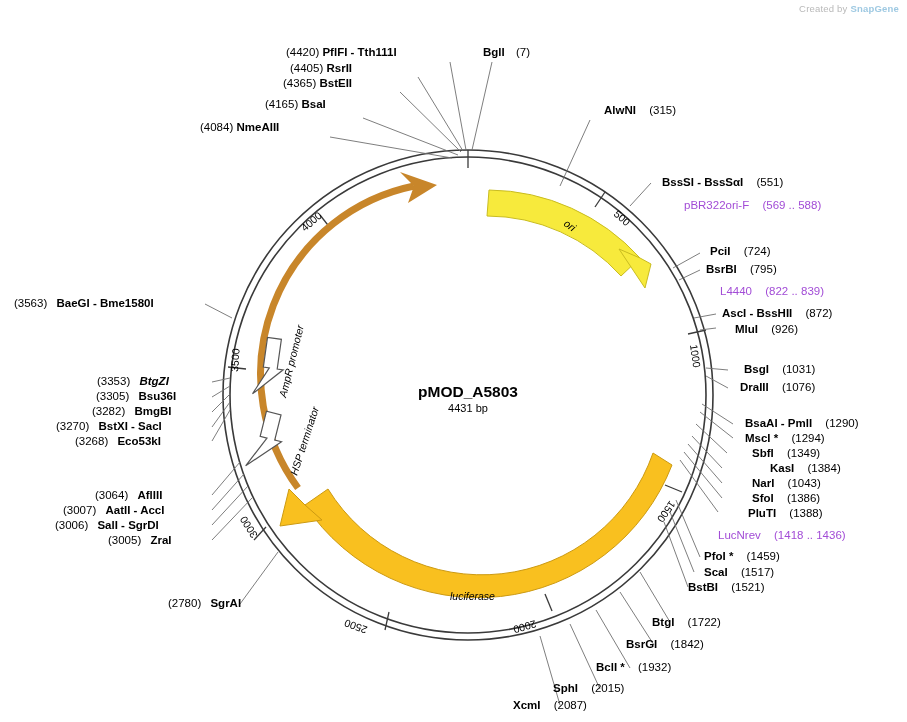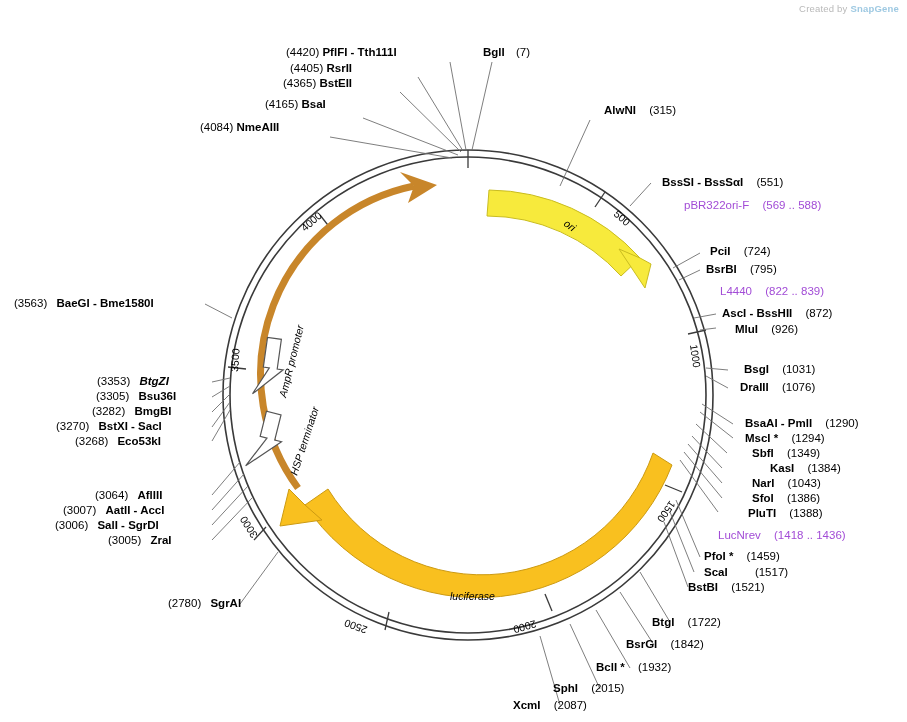--- a/index.html
+++ b/index.html
@@ -178,20 +178,22 @@
       <line x1="212" y1="427" x2="230" y2="402"></line>
       <line x1="212" y1="441" x2="230" y2="410"></line>
       <line x1="212" y1="495" x2="240" y2="462"></line>
       <line x1="212" y1="510" x2="244" y2="474"></line>
       <line x1="212" y1="525" x2="248" y2="486"></line>
       <line x1="212" y1="540" x2="252" y2="498"></line>
       <line x1="240" y1="604" x2="278" y2="552"></line>
     </g>
   </svg>
 
+  <div class="plasmid-name" style="left:348px; top:383px;">pMOD_A5803</div>
+  <div class="plasmid-bp" style="left:348px; top:402px;">4431 bp</div>
 
   <div class="lbl" style="left:286px; top:45px;">
     <span class="pos">(4420)</span>
     <span class="enz">PflFI  -  Tth111I</span>
   </div>
   <div class="lbl" style="left:290px; top:61px;">
     <span class="pos">(4405)</span>
     <span class="enz">RsrII</span>
   </div>
   <div class="lbl" style="left:283px; top:76px;">
@@ -282,21 +284,21 @@
   <div class="lbl feature" style="left:718px; top:528px;">
     <span class="nm">LucNrev</span>
     <span class="pos" style="margin-left:10px;">(1418 .. 1436)</span>
   </div>
   <div class="lbl" style="left:704px; top:549px;">
     <span class="enz">PfoI *</span>
     <span class="pos" style="margin-left:10px;">(1459)</span>
   </div>
   <div class="lbl" style="left:704px; top:565px;">
     <span class="enz">ScaI</span>
-    <span class="pos" style="margin-left:24px;text-align:right;">(1517)</span>
+    <span class="pos" style="margin-left:10px;text-align:right;">(1517)</span>
   </div>
   <div class="lbl" style="left:688px; top:580px;">
     <span class="enz">BstBI</span>
     <span class="pos" style="margin-left:10px;">(1521)</span>
   </div>
   <div class="lbl" style="left:652px; top:615px;">
     <span class="enz">BtgI</span>
     <span class="pos" style="margin-left:10px;">(1722)</span>
   </div>
   <div class="lbl" style="left:626px; top:637px;">

